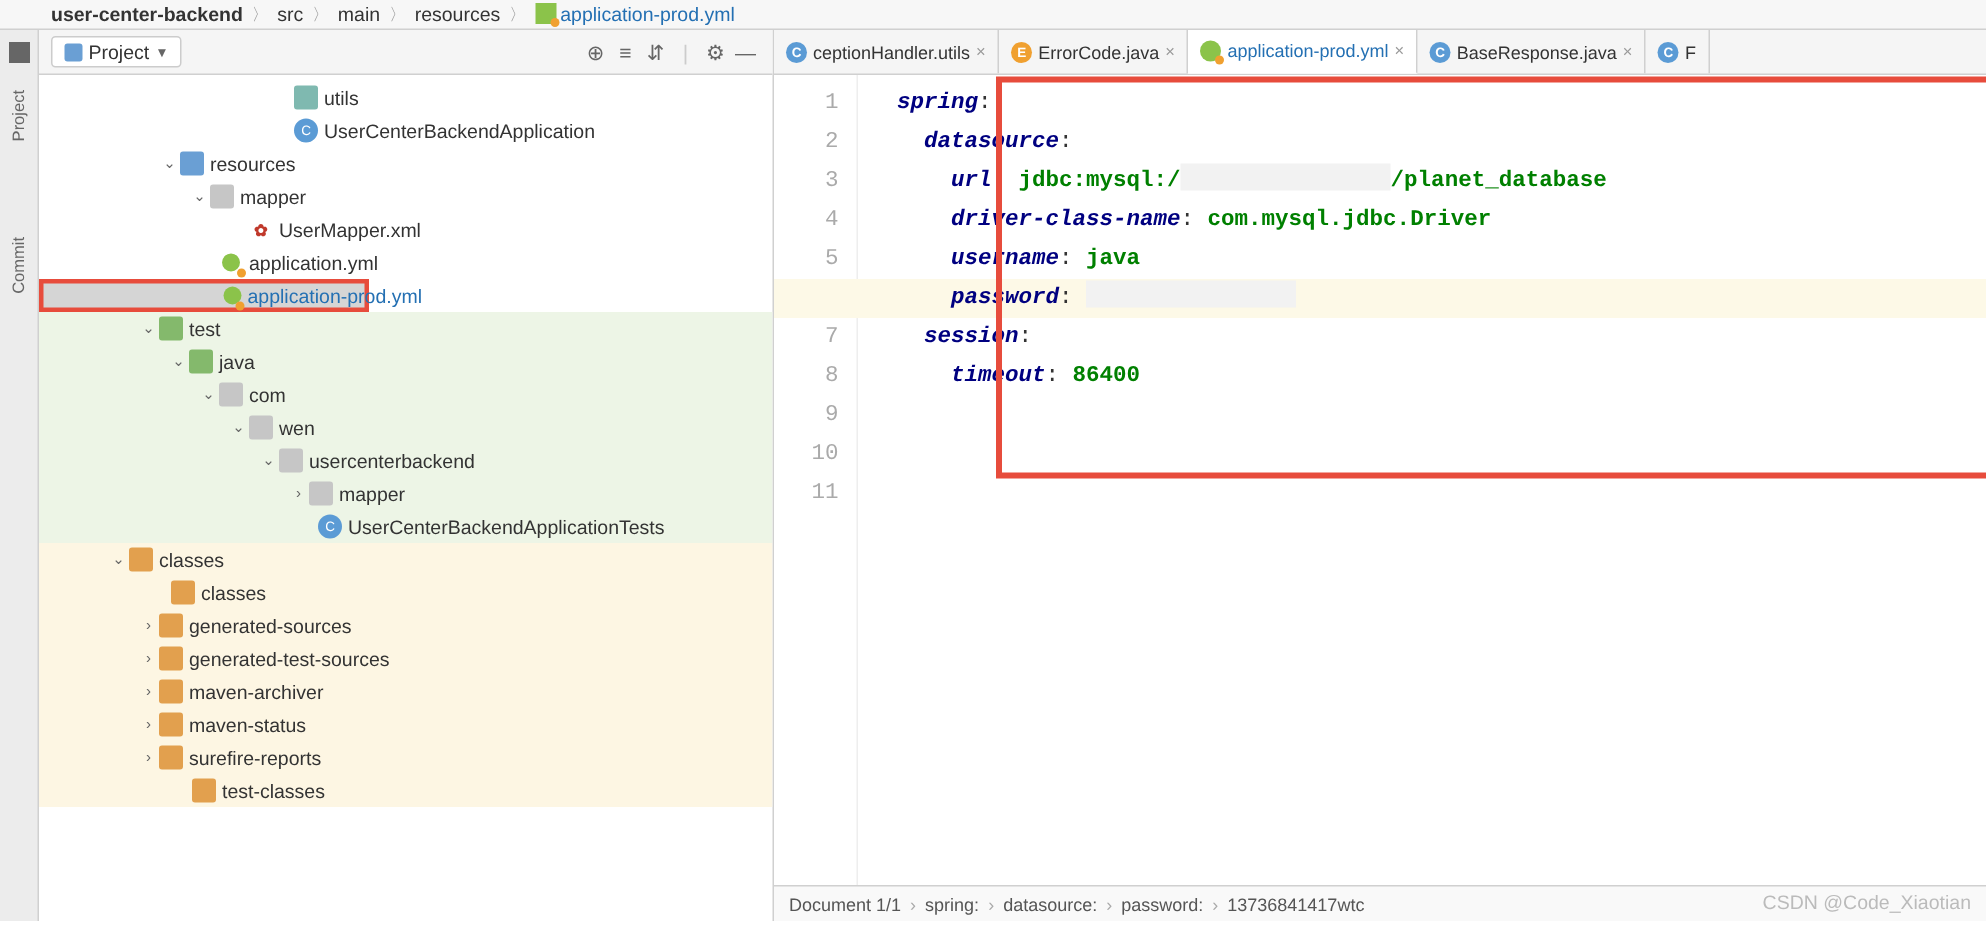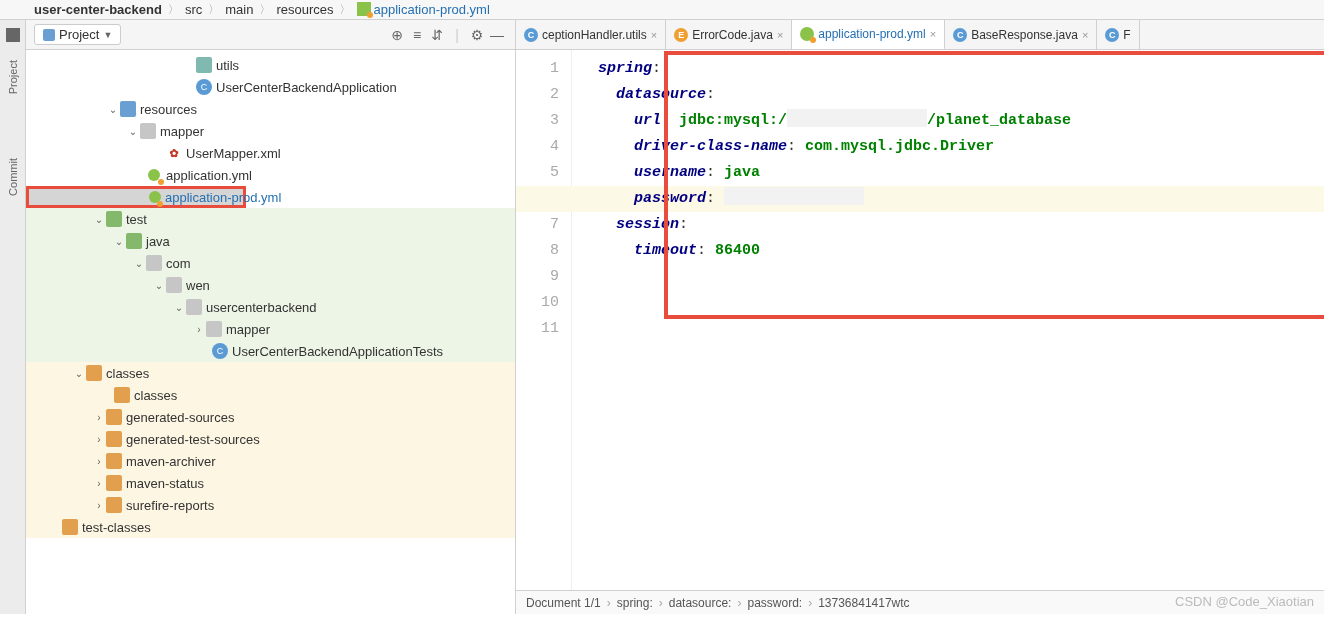--- a/index.html
+++ b/index.html
@@ -195,21 +195,21 @@
       <div class="node yellowbg" style="padding-left:66px">
           <span class="arrow">›</span>
           <span class="icon folder-orange"></span>
           <span class="label">maven-status</span>
         </div>
       <div class="node yellowbg" style="padding-left:66px">
           <span class="arrow">›</span>
           <span class="icon folder-orange"></span>
           <span class="label">surefire-reports</span>
         </div>
-      <div class="node yellowbg" style="padding-left:36px">
+      <div class="node yellowbg" style="padding-left:102px">
           <span class="icon folder-orange"></span>
           <span class="label">test-classes</span>
         </div>
     </div>
   </div>
 
   <div class="editor-area">
     <div class="tabs">
       <div class="tab">
           <span class="ticon java-c">C</span>

